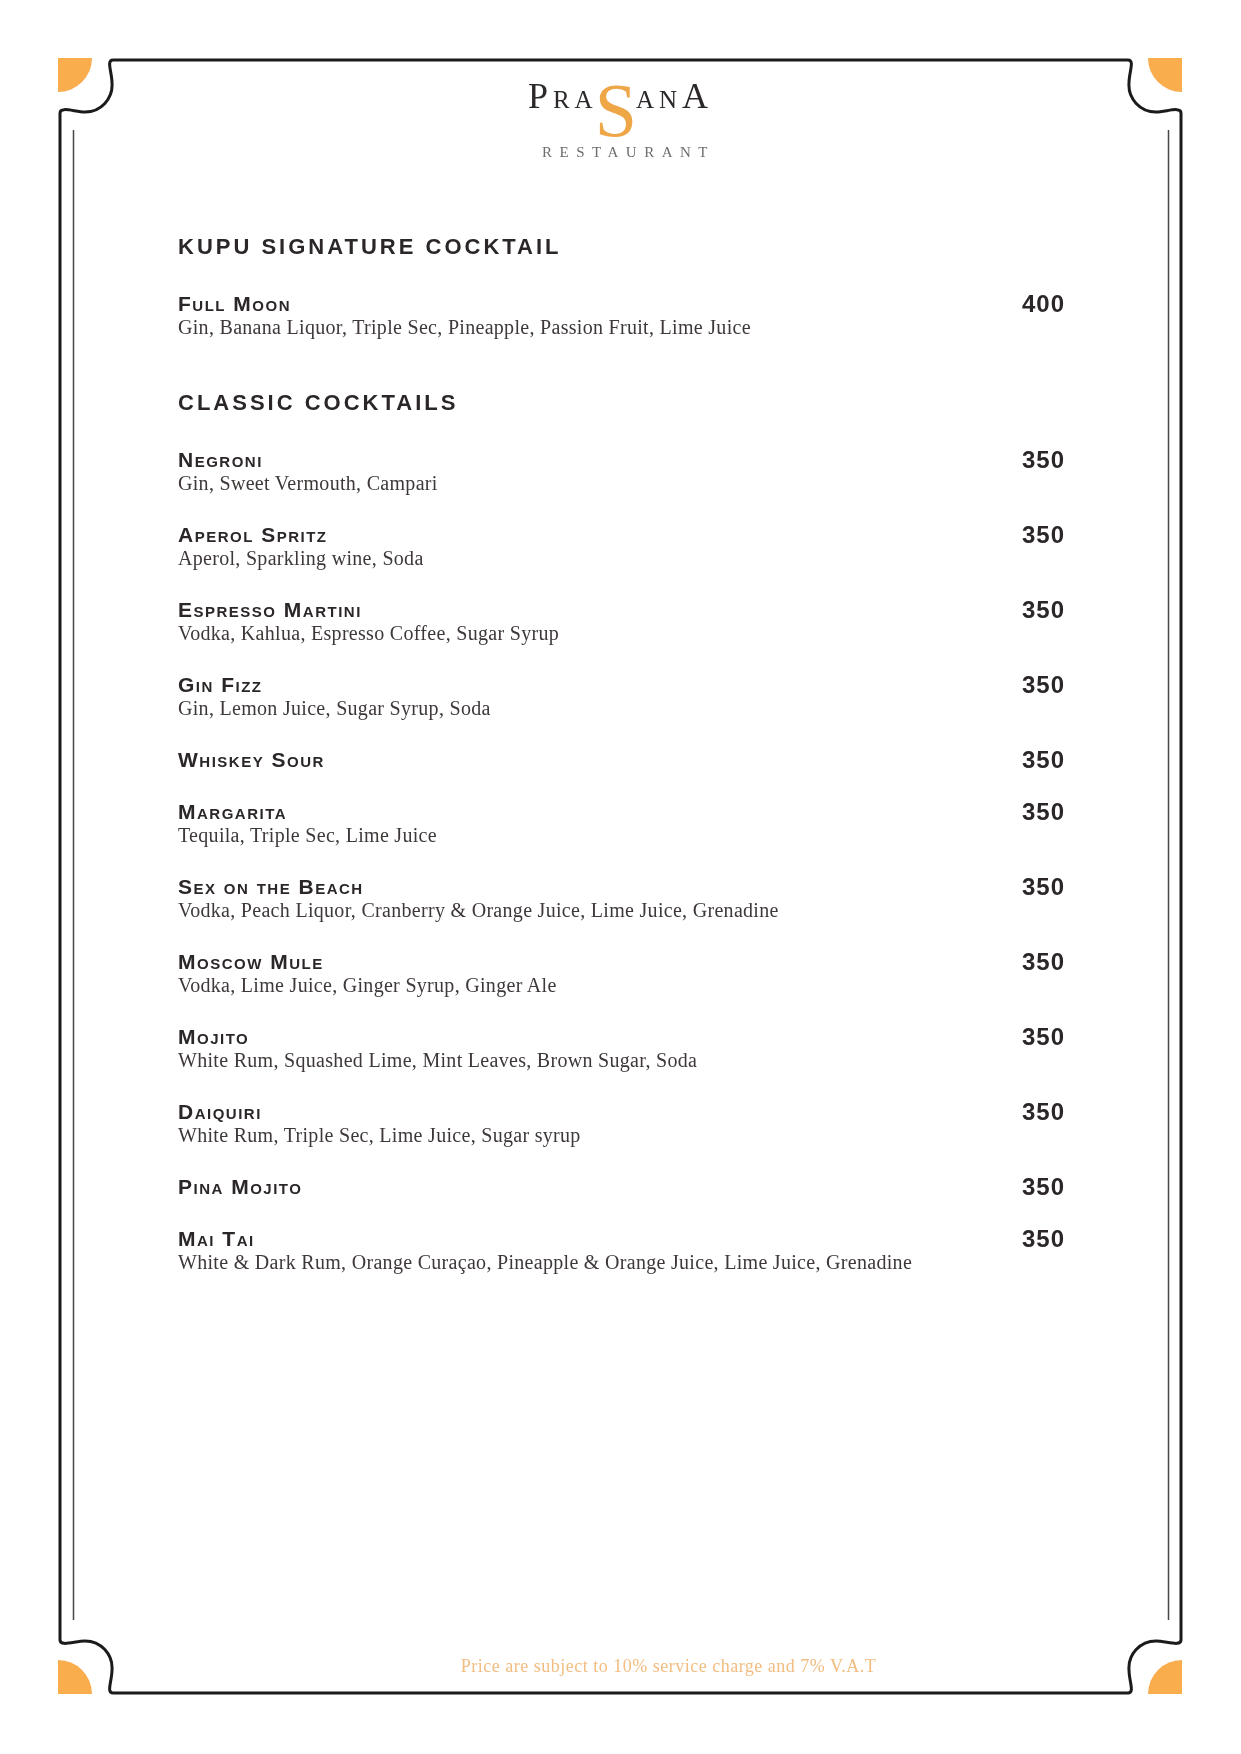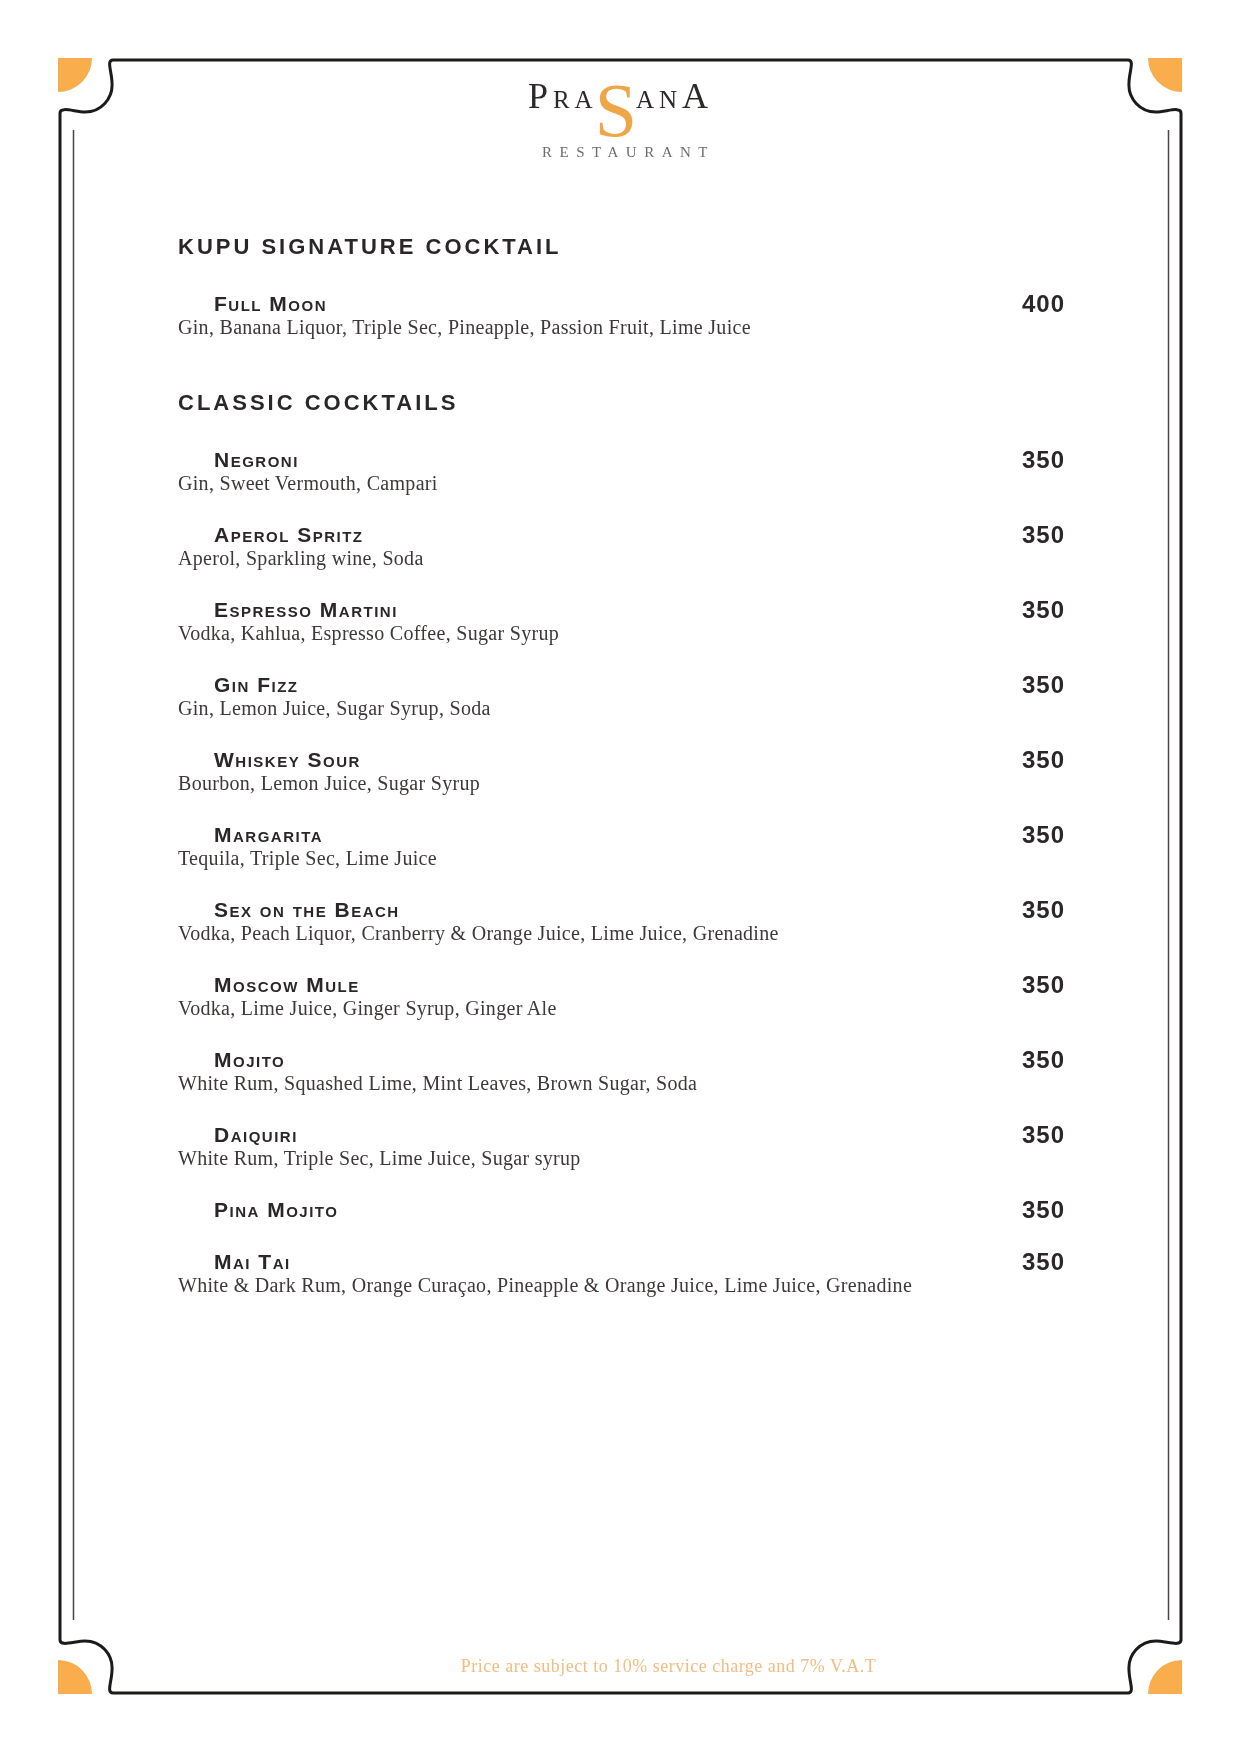--- a/index.html
+++ b/index.html
@@ -62,21 +62,20 @@
     font-weight:700;
     letter-spacing:3px;
     color:var(--ink);
     margin:0 0 28px 0;
   }
   .menu-section + .menu-section{margin-top:47px;}
   .menu-item{margin-bottom:28px;}
   .item-line1{
     display:flex;justify-content:space-between;align-items:center;
     line-height:24px;
-    margin-left:36px;
   }
   .item-name{
     font-size:21px;font-weight:700;
     font-variant:small-caps;
     letter-spacing:1.5px;
     color:var(--ink);
   }
   .item-price{
     font-size:24px;font-weight:700;
     letter-spacing:1px;
@@ -175,21 +174,20 @@
       <span class="item-price">350</span>
     </div>
     <div class="item-desc">Gin, Lemon Juice, Sugar Syrup, Soda</div>
   </div>
 
   <div class="menu-item">
     <div class="item-line1">
       <span class="item-name">Whiskey Sour</span>
       <span class="item-price">350</span>
     </div>
-    <div class="item-desc">Bourbon, Lemon Juice, Sugar Syrup</div>
   </div>
 
   <div class="menu-item">
     <div class="item-line1">
       <span class="item-name">Margarita</span>
       <span class="item-price">350</span>
     </div>
     <div class="item-desc">Tequila, Triple Sec, Lime Juice</div>
   </div>
 

